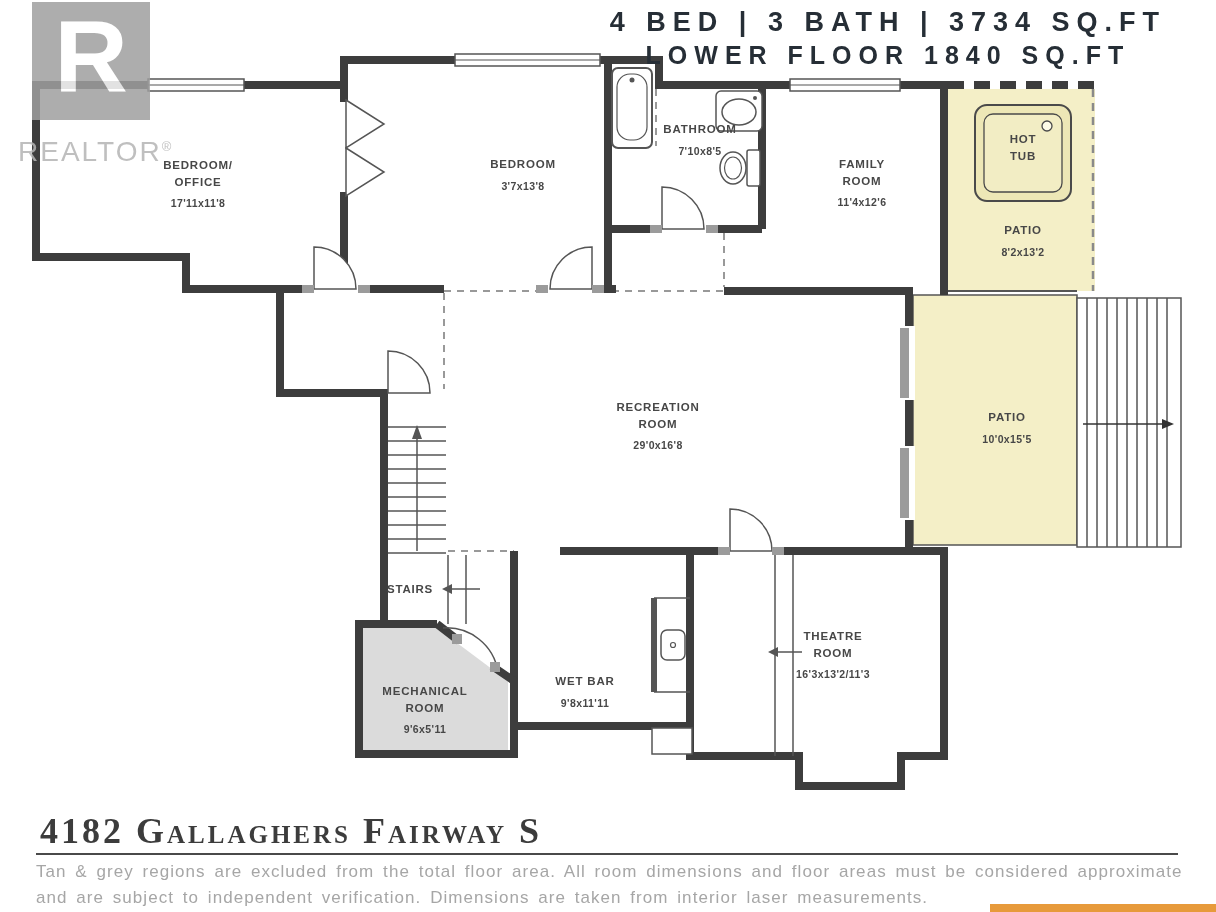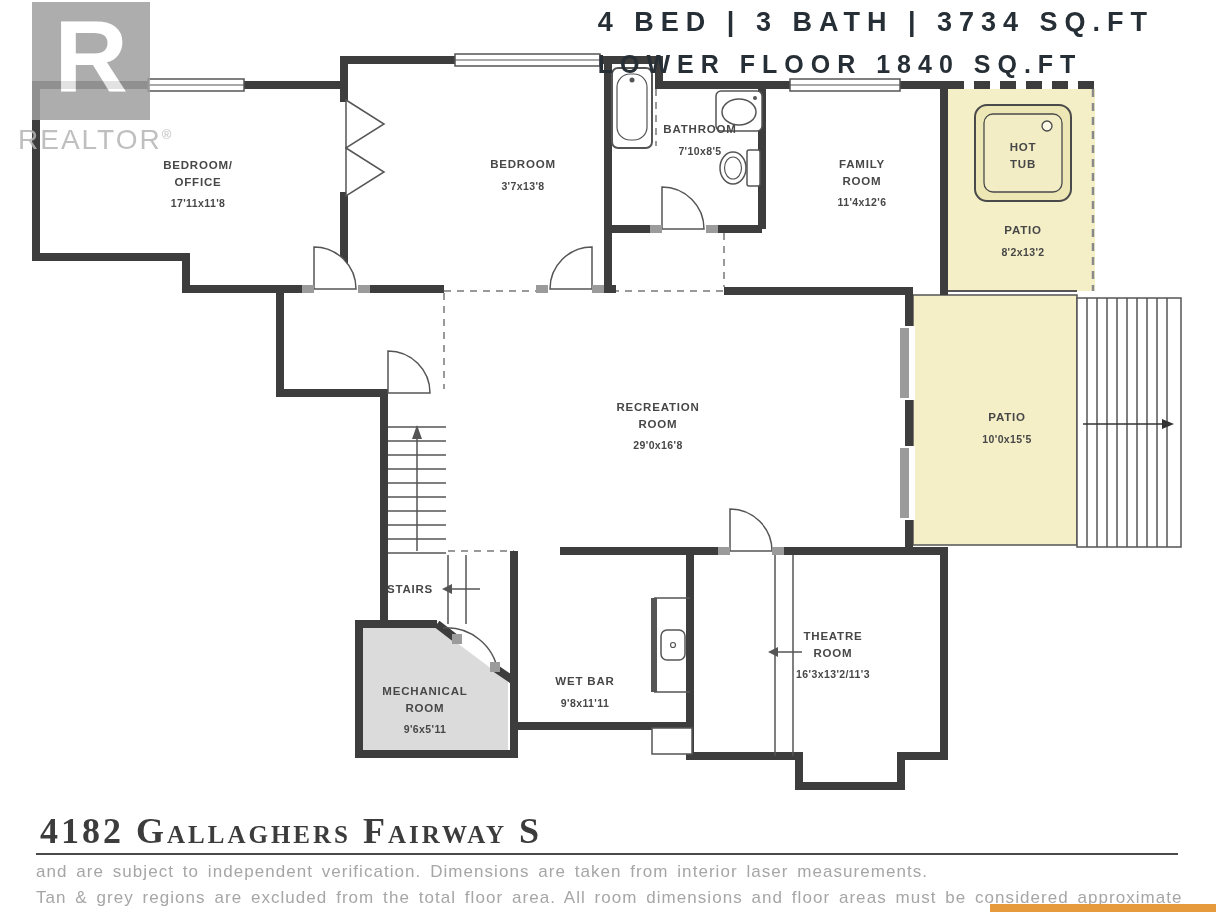--- a/index.html
+++ b/index.html
@@ -2,28 +2,28 @@
 <html><head>
 <meta charset="utf-8">
 <style>
   html,body{margin:0;padding:0}
   body{width:1216px;height:912px;position:relative;background:#fff;overflow:hidden;
        font-family:"Liberation Sans",sans-serif}
   .plan-svg{position:absolute;left:0;top:0;z-index:1}
   .lbl{position:absolute;transform:translate(-50%,-50%);text-align:center;color:#474747;z-index:3}
   .lbl .nm{font-weight:bold;font-size:11.5px;letter-spacing:.8px;line-height:1.45;white-space:pre-line}
   .lbl .dm{font-weight:bold;font-size:10.5px;letter-spacing:.4px;margin-top:7px}
-  .stats{position:absolute;top:7px;right:62px;text-align:left;color:#262e36;font-weight:bold;z-index:3}
+  .stats{position:absolute;top:7px;right:50px;text-align:center;color:#262e36;font-weight:bold;z-index:3}
   .stats .l1{font-size:27px;letter-spacing:7px}
-  .stats .l2{font-size:25px;letter-spacing:7px;margin-top:12px}
+  .stats .l2{font-size:25px;letter-spacing:7px;margin-top:3px}
   .logo{position:absolute;left:18px;top:2px;z-index:4;opacity:.85}
   .logo-mark{width:118px;height:118px;background:#9f9f9f;margin-left:14px;
              display:flex;align-items:center;justify-content:center}
   .logo-mark span{color:#fff;font-size:102px;font-weight:bold;line-height:1;transform:translateY(-4px)}
-  .logo-text{font-size:28px;color:#b5b5b5;letter-spacing:2px;margin-top:4px}
+  .logo-text{font-size:28px;color:#b5b5b5;letter-spacing:2px;margin-top:16px}
   .logo-text sup{font-size:13px}
   .addr{position:absolute;left:40px;top:810px;font-family:"Liberation Serif",serif;
         font-variant:small-caps;font-weight:bold;font-size:36px;letter-spacing:3px;color:#3c3c3c;z-index:3}
   .rule{position:absolute;left:36px;top:853px;width:1142px;border-top:2px solid #4a4a4a;z-index:3}
   .disc{position:absolute;left:36px;top:859px;color:#a6a6a6;font-size:17px;letter-spacing:1.05px;
         word-spacing:3px;line-height:1.5;white-space:nowrap;z-index:3}
   .accent{position:absolute;right:0;bottom:0;width:226px;height:8px;background:#E79A3B;z-index:5}
 </style>
 </head>
 <body>
@@ -233,21 +233,21 @@
 </div>
 <div class="lbl" style="left:700px;top:139px">
   <div class="nm">BATHROOM</div>
   <div class="dm">7'10x8'5</div>
 </div>
 <div class="lbl" style="left:862px;top:182px">
   <div class="nm">FAMILY
 ROOM</div>
   <div class="dm">11'4x12'6</div>
 </div>
-<div class="lbl" style="left:1023px;top:156px">
+<div class="lbl" style="left:1023px;top:148px">
   <div class="nm">HOT
 TUB</div>
 </div>
 <div class="lbl" style="left:1023px;top:240px">
   <div class="nm">PATIO</div>
   <div class="dm">8'2x13'2</div>
 </div>
 <div class="lbl" style="left:658px;top:425px">
   <div class="nm">RECREATION
 ROOM</div>
@@ -271,16 +271,16 @@
 </div>
 <div class="lbl" style="left:833px;top:654px">
   <div class="nm">THEATRE
 ROOM</div>
   <div class="dm">16'3x13'2/11'3</div>
 </div>
 
 <div class="addr">4182 Gallaghers Fairway S</div>
 <div class="rule"></div>
 <div class="disc">
+  <div>Tan &amp; grey regions are excluded from the total floor area. All room dimensions and floor areas must be considered approximate</div>
   <div>and are subject to independent verification. Dimensions are taken from interior laser measurements.</div>
-  <div>Tan &amp; grey regions are excluded from the total floor area. All room dimensions and floor areas must be considered approximate</div>
 </div>
 <div class="accent"></div>
 
 </body></html>

